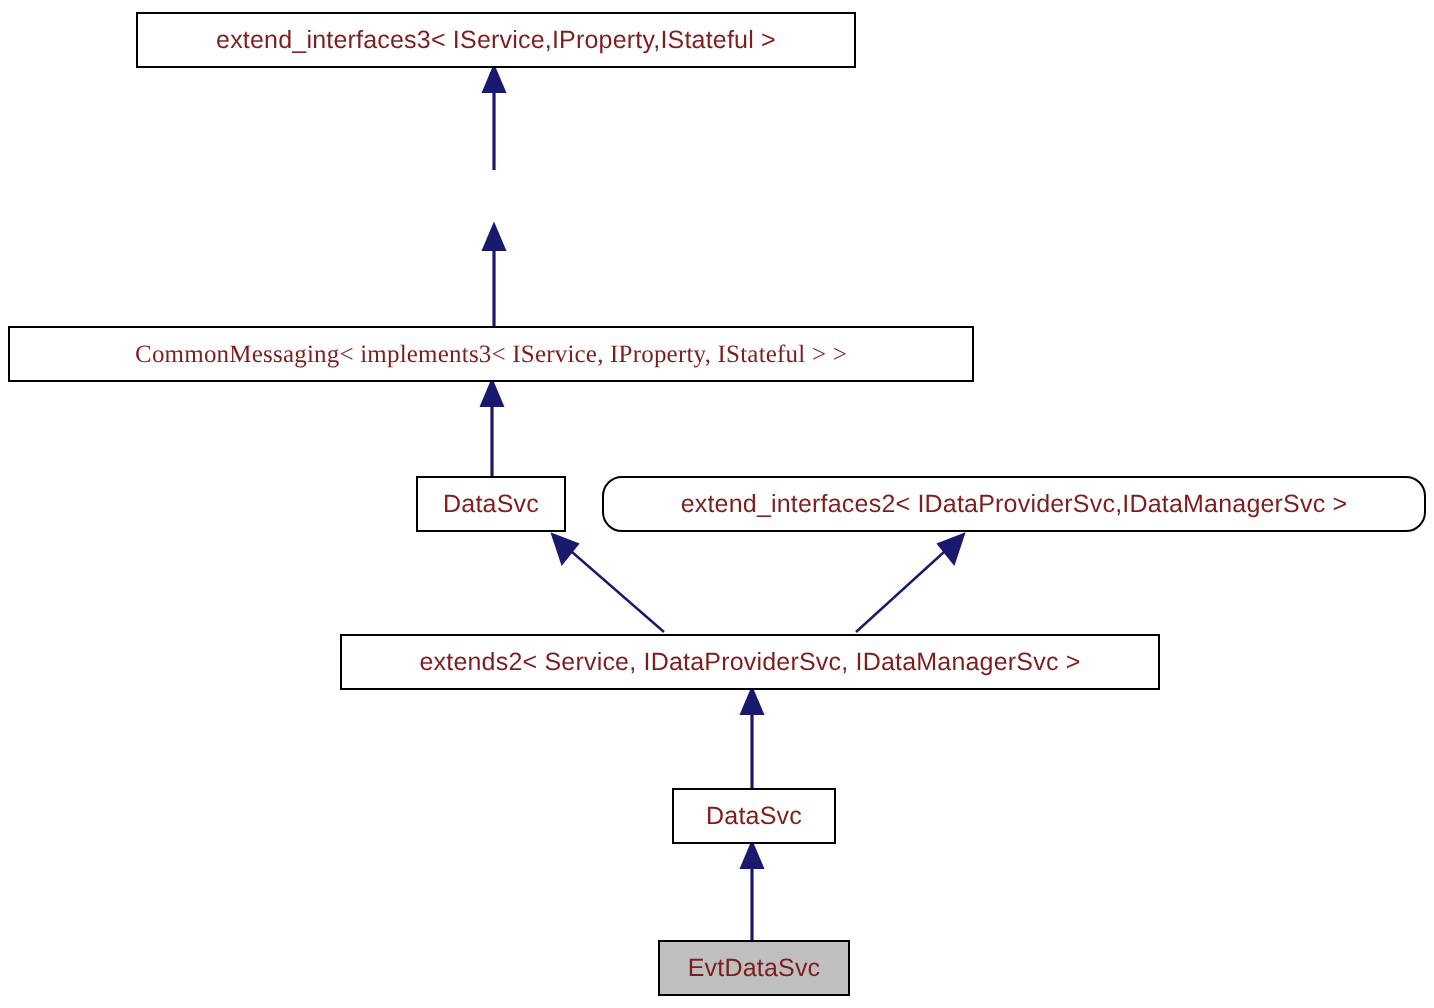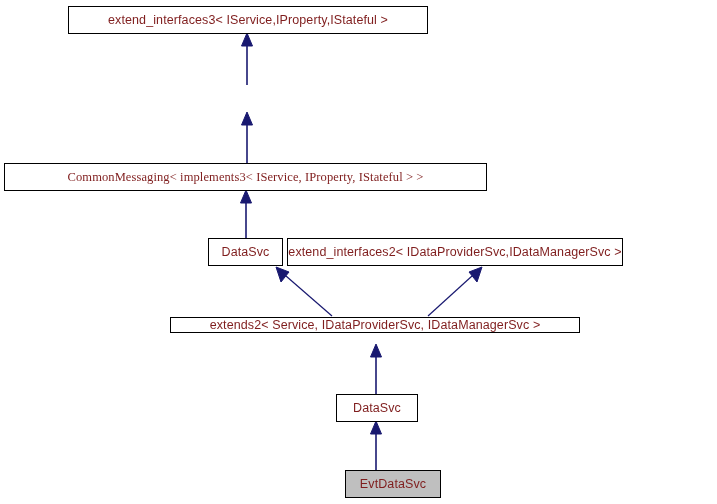--- a/index.html
+++ b/index.html
@@ -95,29 +95,29 @@
 
 
   <div class="uml-node" id="node-CommonMessaging" style="left: 4px; top: 163px; width: 483px; height: 28px; font-family: Liberation Serif, serif;">
     <span class="uml-label">CommonMessaging&lt; implements3&lt; IService, IProperty, IStateful &gt; &gt;</span>
   </div>
 
   <div class="uml-node" id="node-Service" style="left: 208px; top: 238px; width: 75px; height: 28px;">
     <span class="uml-label">DataSvc</span>
   </div>
 
-  <div class="uml-node" id="node-extend_interfaces2" style="left: 287px; top: 238px; width: 336px; height: 28px;">
+  <div class="uml-node" id="node-extend_interfaces2" style="left: 301px; top: 238px; width: 412px; height: 28px; border-radius: 10px;">
     <span class="uml-label">extend_interfaces2&lt; IDataProviderSvc,IDataManagerSvc &gt;</span>
   </div>
 
-  <div class="uml-node" id="node-extends2" style="left: 170px; top: 317px; width: 410px; height: 16px;">
+  <div class="uml-node" id="node-extends2" style="left: 170px; top: 317px; width: 410px; height: 28px;">
     <span class="uml-label">extends2&lt; Service, IDataProviderSvc, IDataManagerSvc &gt;</span>
   </div>
 
   <div class="uml-node" id="node-DataSvc" style="left: 336px; top: 394px; width: 82px; height: 28px; text-align: right;">
     <span class="uml-label">DataSvc</span>
   </div>
 
-  <div class="uml-node highlight" id="node-EvtDataSvc" style="left: 329px; top: 470px; width: 96px; height: 28px; background: rgb(191, 191, 191); margin-left: 16px;">
+  <div class="uml-node highlight" id="node-EvtDataSvc" style="left: 329px; top: 470px; width: 96px; height: 28px; background: rgb(191, 191, 191);">
     <span class="uml-label">EvtDataSvc</span>
   </div>
 
 </div>
 
 </body></html>

